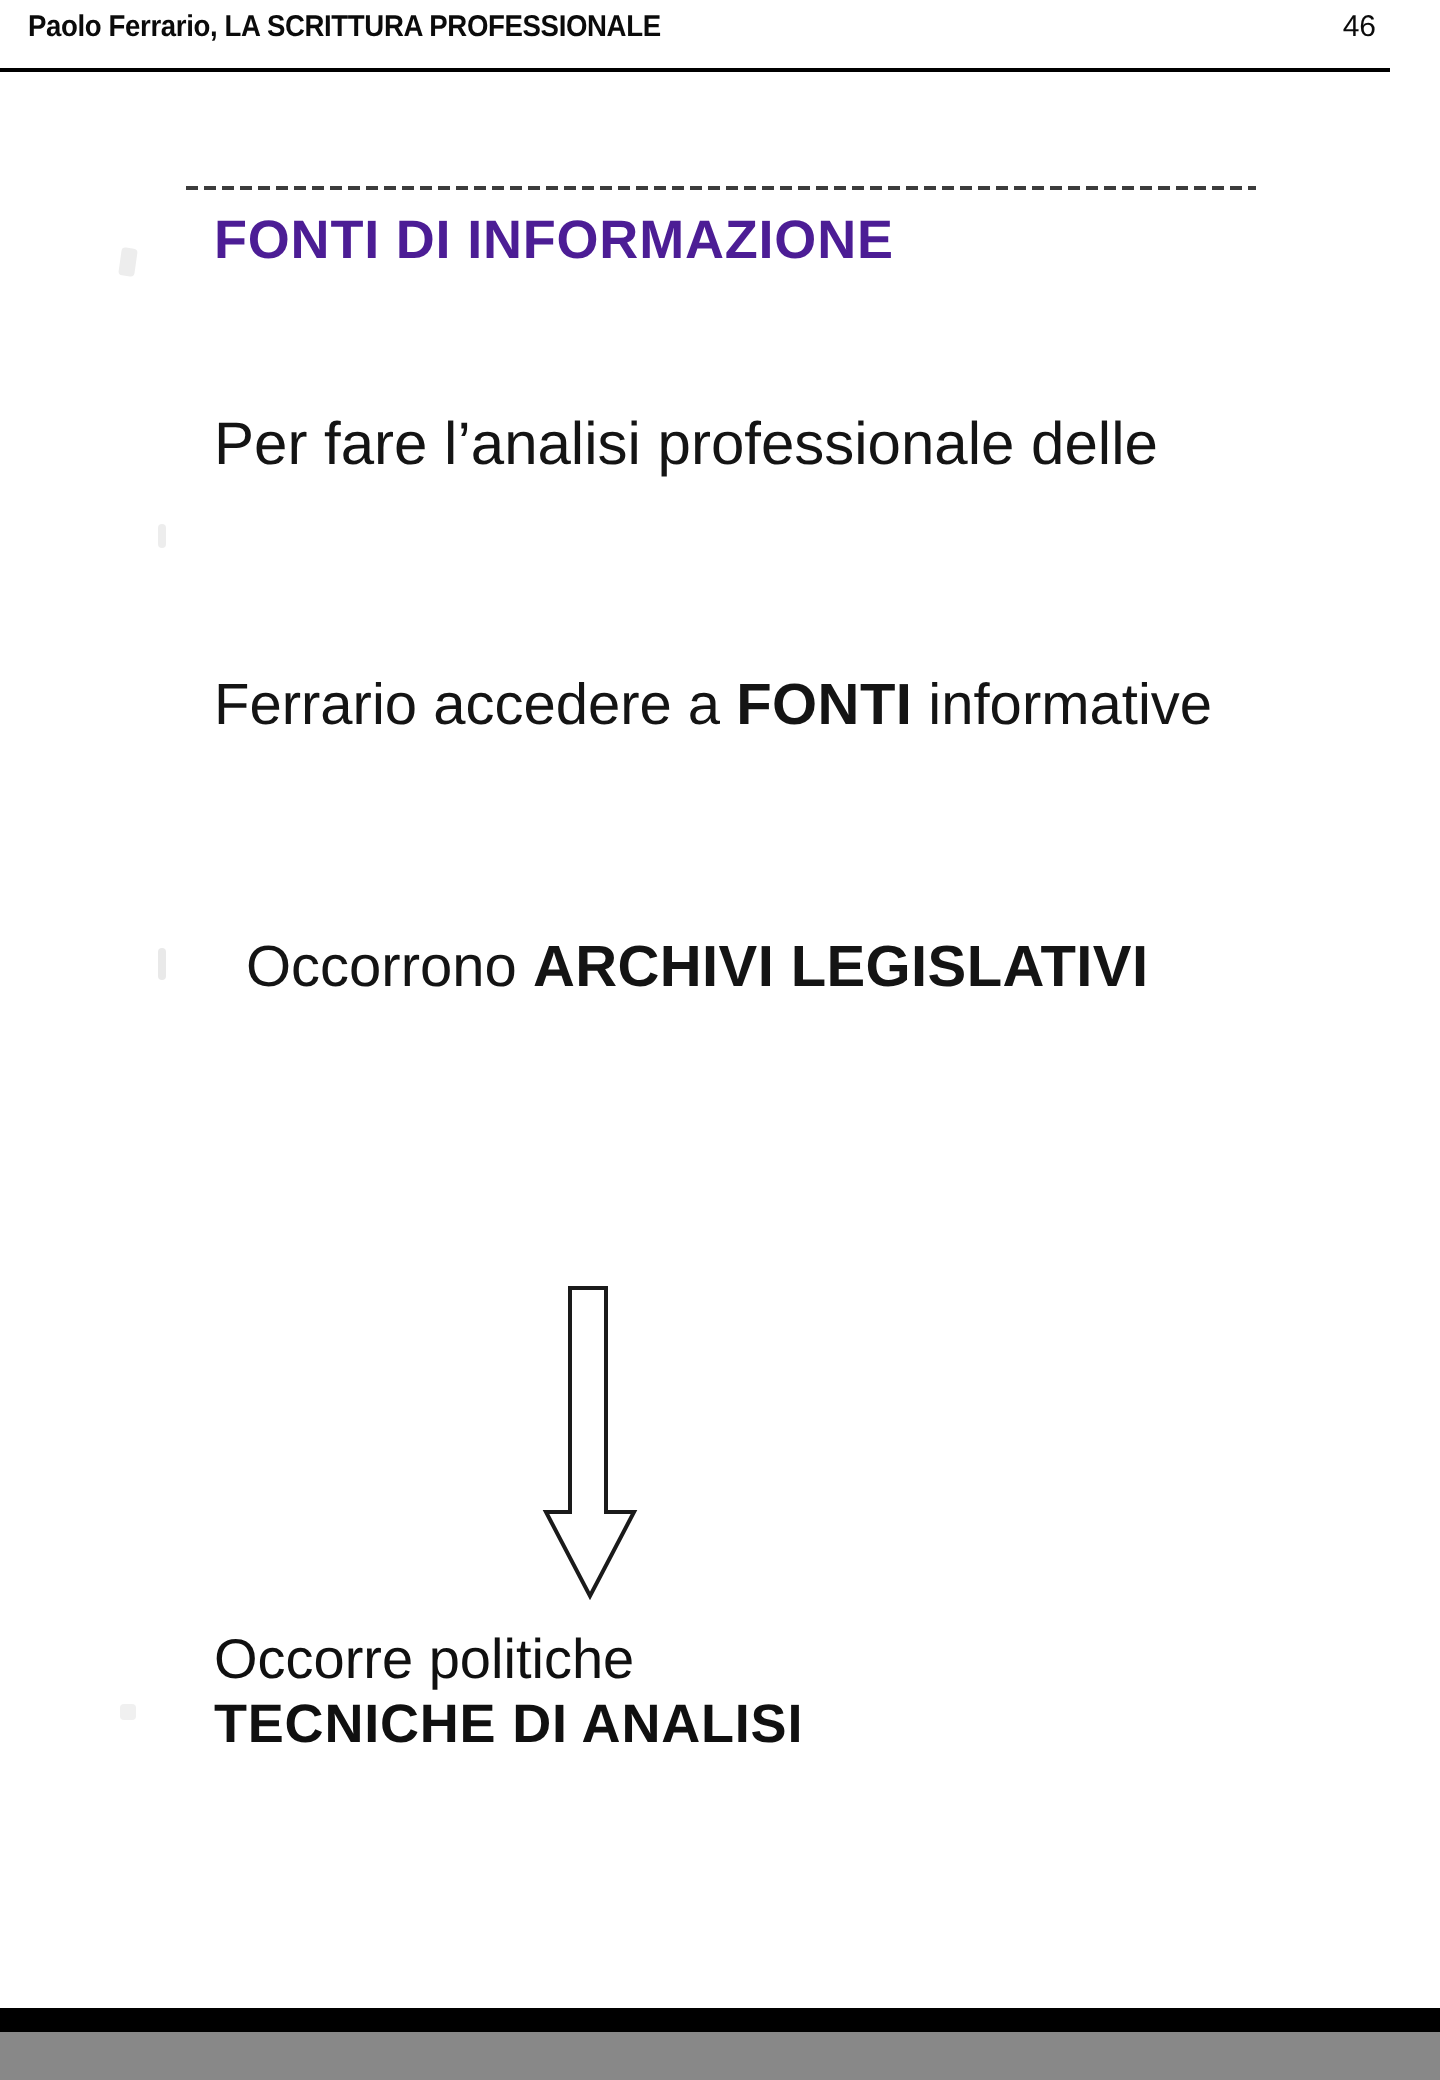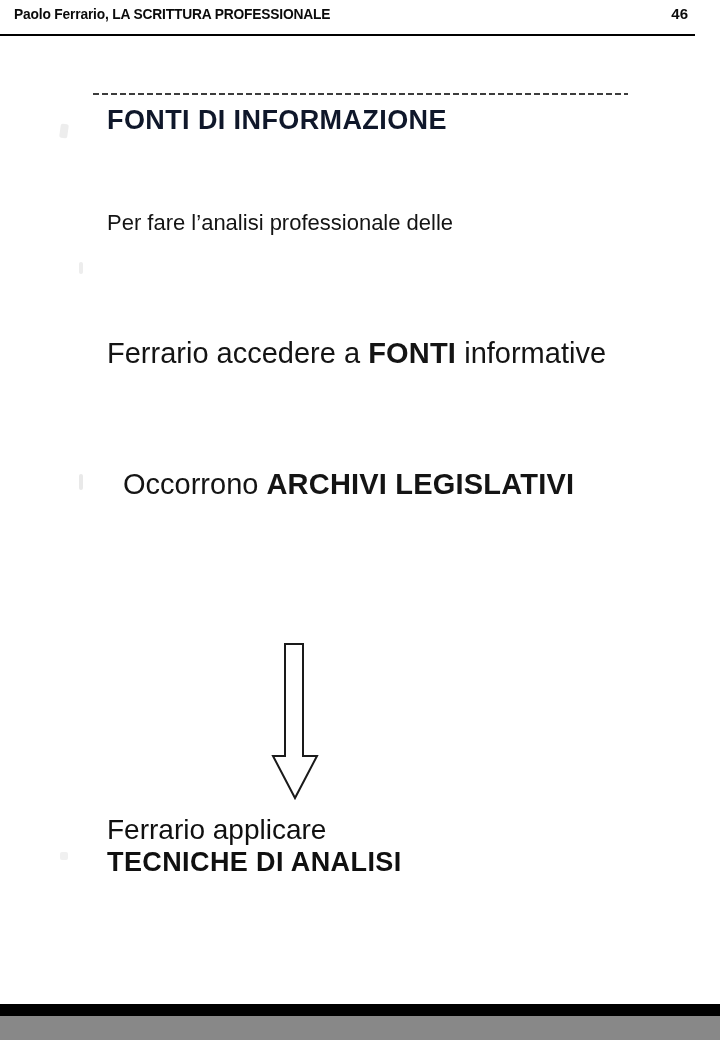--- a/index.html
+++ b/index.html
@@ -24,21 +24,21 @@
     transform: scaleX(0.92);
     transform-origin: left top;
     white-space: nowrap;
     color: #0b0b0b;
   }
   .page-number {
     position: absolute;
     right: 32px;
     top: 5px;
     font-size: 15px;
-    font-weight: bold;
+    font-weight: normal;
     color: #0b0b0b;
   }
   .header-rule {
     position: absolute;
     left: 0;
     top: 34px;
     width: 695px;
     height: 2px;
     background: #000000;
   }
@@ -51,27 +51,27 @@
     background: repeating-linear-gradient(90deg, #3c3c3c 0 6px, transparent 6px 9px);
   }
   .heading {
     position: absolute;
     left: 107px;
     top: 105px;
     font-size: 27px;
     font-weight: bold;
     letter-spacing: 0.4px;
     white-space: nowrap;
-    color: #0f172a;
+    color: #4c1d95;
   }
   .intro {
     position: absolute;
     left: 107px;
     top: 204px;
-    font-size: 22px;
+    font-size: 30px;
     line-height: 38px;
     white-space: nowrap;
     color: #141414;
   }
   .stmt-fonti {
     position: absolute;
     left: 107px;
     top: 337px;
     font-size: 29px;
     white-space: nowrap;
@@ -148,21 +148,21 @@
 
   <div class="stmt-archivi"><span>Occorrono </span><span class="bold-inline">ARCHIVI LEGISLATIVI</span></div>
 
   <div class="arrow-wrap">
     <svg width="50" height="162" viewBox="0 0 50 162" xmlns="http://www.w3.org/2000/svg">
       <path d="M15 4 H33 V116 H47 L25 158 L3 116 H15 Z" fill="#ffffff" stroke="#1a1a1a" stroke-width="2" stroke-linejoin="miter"></path>
     </svg>
   </div>
 
   <div class="conclusion">
-    <div class="line1">Ferrario applicare</div>
+    <div class="line1">Occorre politiche</div>
     <div class="line2">TECNICHE DI ANALISI</div>
   </div>
 
   <div class="artifact a1"></div>
   <div class="artifact a2"></div>
   <div class="artifact a3"></div>
   <div class="artifact a4"></div>
 
   <div class="bottom-bar"></div>
 

